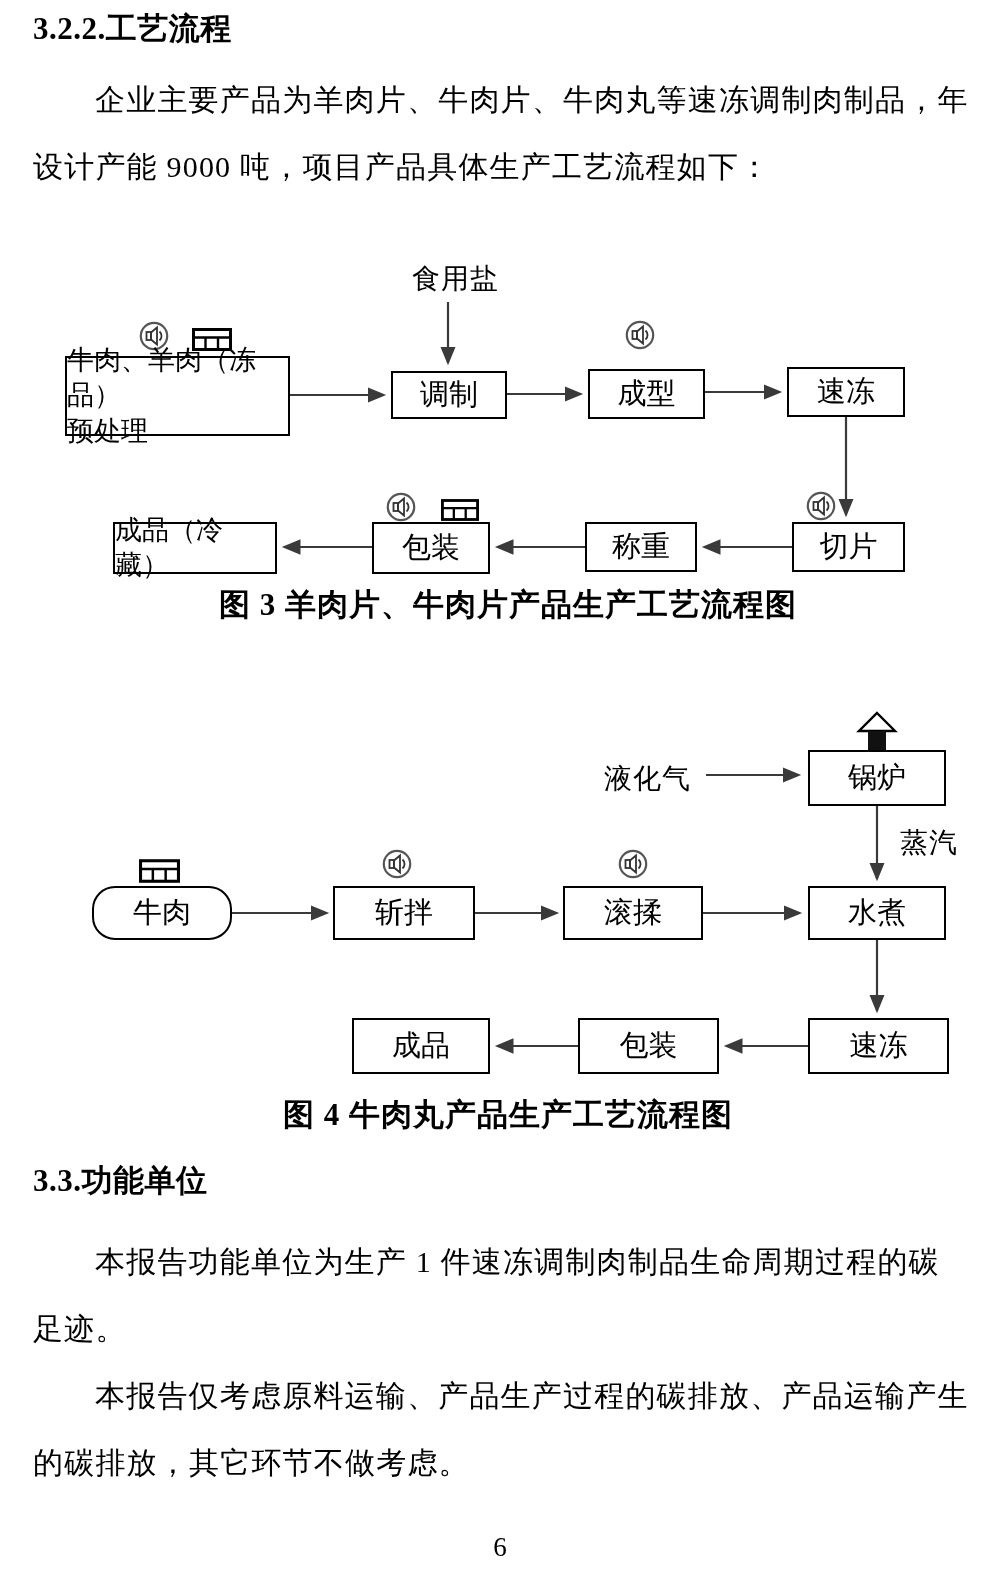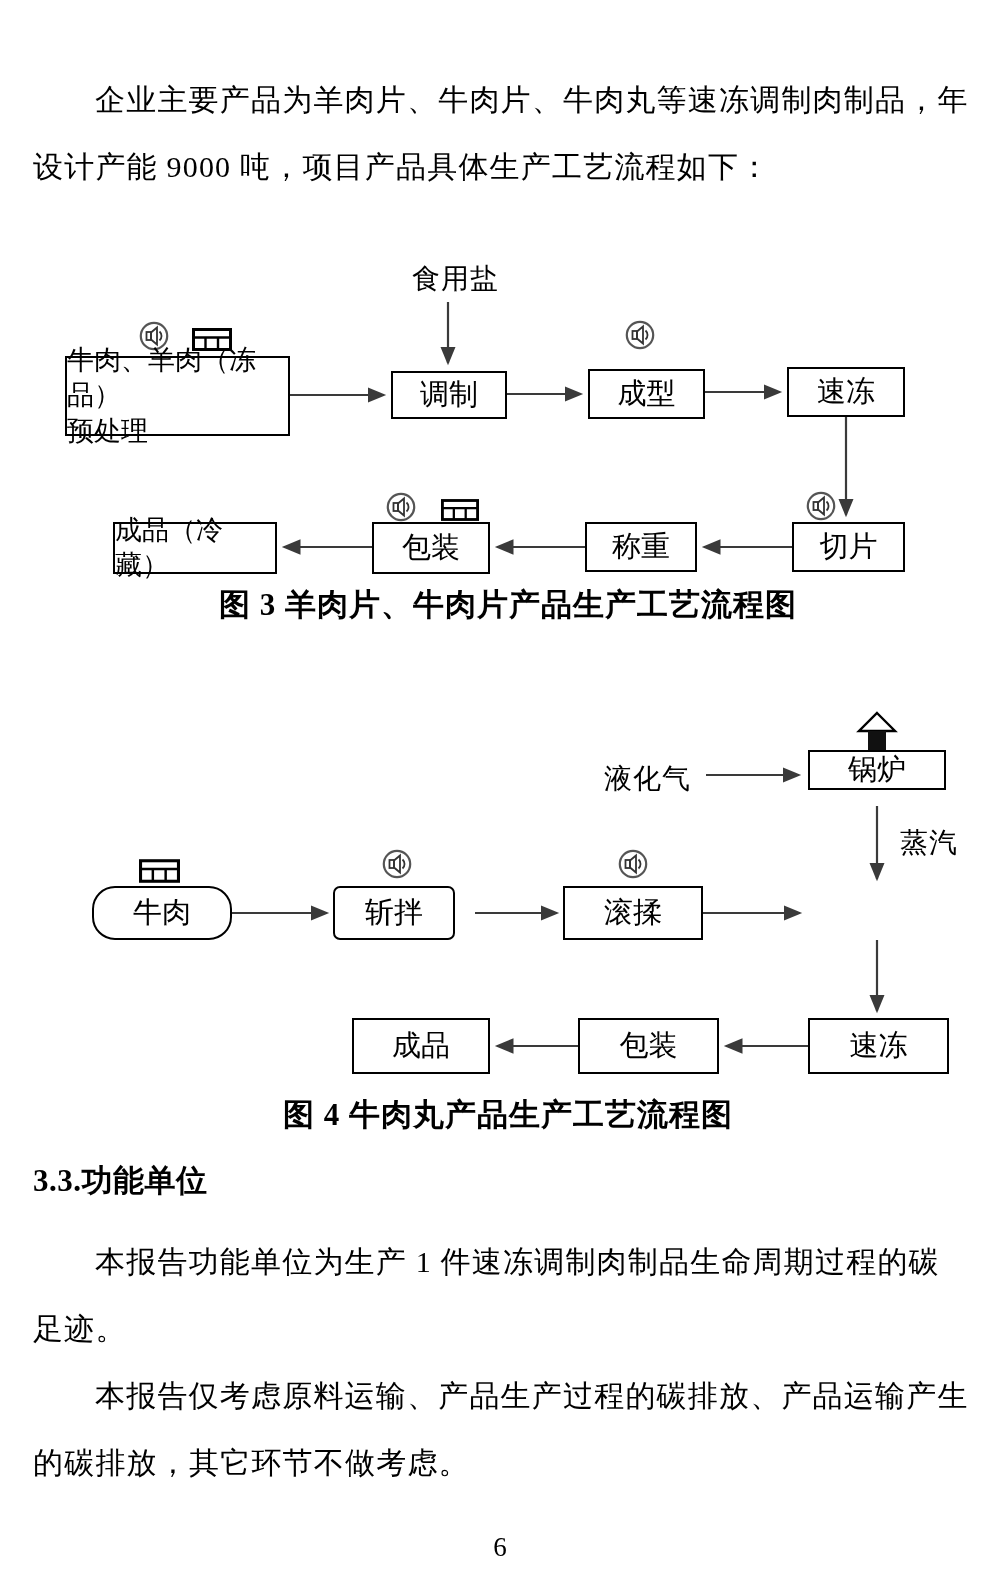--- a/index.html
+++ b/index.html
@@ -46,20 +46,21 @@
   svg.overlay{position:absolute;left:0;top:0;pointer-events:none;}
   .page-number{
     left:0;width:1000px;text-align:center;font-size:27px;
   }
 </style>
 </head>
 <body>
 
 <div class="page">
 
+  <div class="abs heading" style="left:33px;top:10px;">3.2.2.工艺流程</div>
 
   <div class="abs para" style="left:33px;top:66px;">企业主要产品为羊肉片、牛肉片、牛肉丸等速冻调制肉制品，年
 设计产能 9000 吨，项目产品具体生产工艺流程如下：</div>
 
   <div class="abs chart" style="top:220px;height:350px;">
 
     <svg class="overlay" width="1000" height="350" viewBox="0 0 1000 350">
       <defs>
         <marker id="ah" markerWidth="10" markerHeight="8" refX="7.5" refY="3.5" orient="auto">
           <path d="M0,0 L8.5,3.5 L0,7 Z" fill="#3a3a3a"></path>
@@ -190,25 +191,26 @@
 
     <span class="icon" style="left:617px;top:152px;">
       <svg width="32" height="32" viewBox="0 0 32 32">
           <circle cx="16" cy="16" r="13.2" fill="none" stroke="#555" stroke-width="2.2"></circle>
           <rect x="8.5" y="12" width="4.5" height="8" fill="none" stroke="#333" stroke-width="1.8"></rect>
           <polygon points="13,12.5 19,7.5 19,24.5 13,19.5" fill="none" stroke="#333" stroke-width="1.8"></polygon>
           <path d="M21.5,11.5 a6,6 0 0 1 0,9" fill="none" stroke="#333" stroke-width="1.8"></path>
         </svg>
     </span>
 
-    <div class="fbox" style="left:808px;top:54px;width:138px;height:40px;">锅炉</div>
+    <div class="fbox" style="left:808px;top:54px;width:138px;height:56px;">锅炉</div>
 
     <div class="fbox" style="left:92px;top:190px;width:140px;height:54px;border-radius:23px;">牛肉</div>
-    <div class="fbox" style="left:333px;top:190px;width:122px;height:54px;border-radius:7px;">斩拌</div>
+    <div class="fbox" style="left:333px;top:190px;width:142px;height:54px;">斩拌</div>
     <div class="fbox" style="left:563px;top:190px;width:140px;height:54px;">滚揉</div>
+    <div class="fbox" style="left:808px;top:190px;width:138px;height:54px;">水煮</div>
 
     <div class="fbox" style="left:352px;top:322px;width:138px;height:56px;">成品</div>
     <div class="fbox" style="left:578px;top:322px;width:141px;height:56px;">包装</div>
     <div class="fbox" style="left:808px;top:322px;width:141px;height:56px;">速冻</div>
   </div>
 
   <div class="abs caption" style="top:1094px;">图 4  牛肉丸产品生产工艺流程图</div>
 
   <div class="abs heading" style="left:33px;top:1162px;">3.3.功能单位</div>
 

